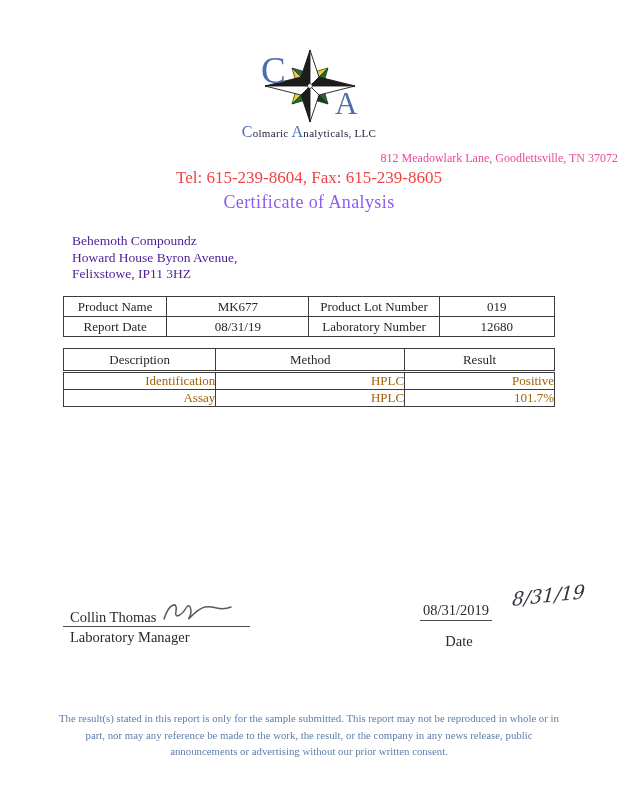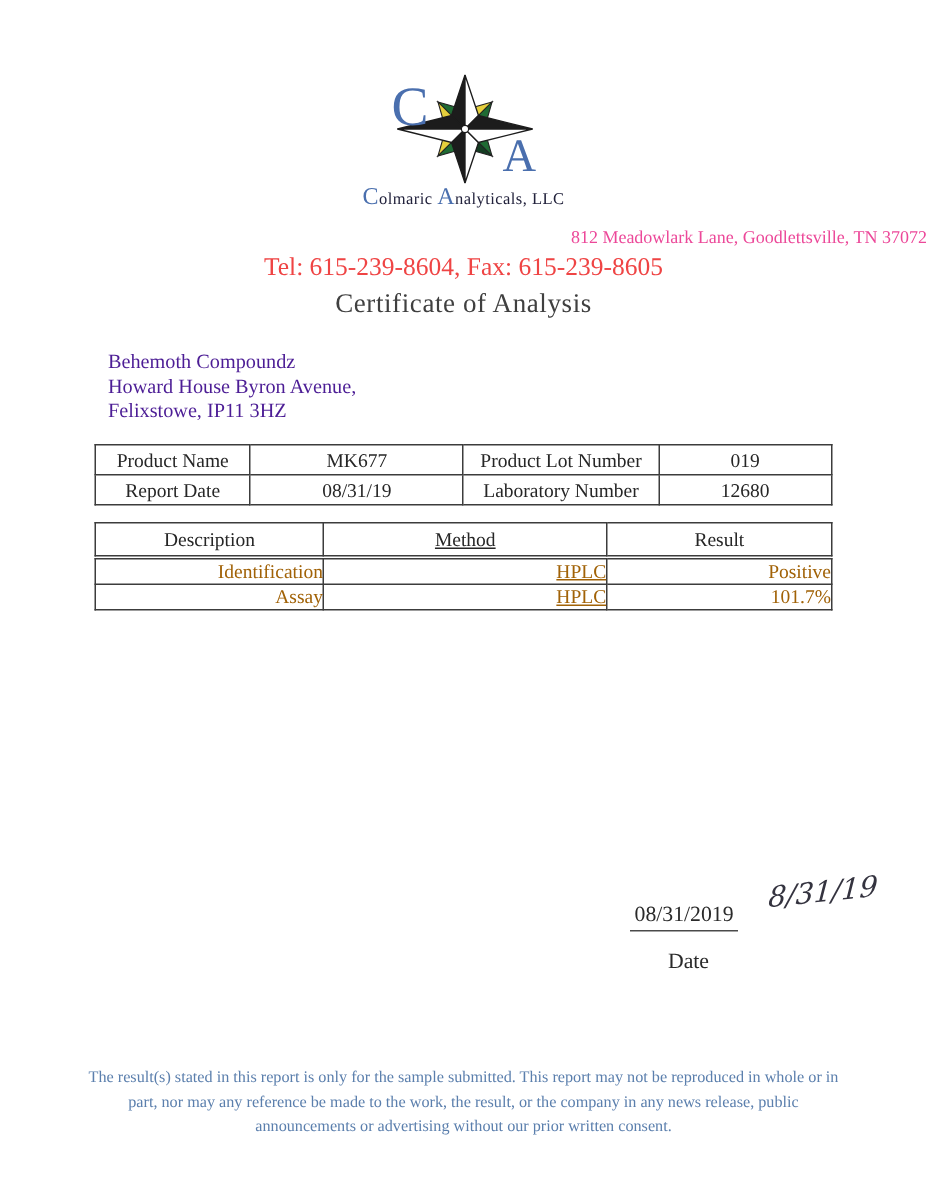--- a/index.html
+++ b/index.html
@@ -18,38 +18,38 @@
     position:absolute;top:123px;left:0;width:100%;
     text-align:center;font-size:11px;color:#22223c;
     letter-spacing:0.3px;
   }
   .cap-init{font-size:16px;color:#4a6fae;}
   
   .addr-line1{position:absolute;top:151px;left:0;width:100%;text-align:right;font-size:12px;color:#ec4899;}
   .addr-line2{position:absolute;top:168px;left:0;width:100%;text-align:center;font-size:17px;color:#ef4444;}
   .doc-title{
     position:absolute;top:192px;left:0;width:100%;
-    text-align:center;font-size:18px;color:#404040;letter-spacing:0.4px;
+    text-align:center;font-size:18px;color:#8b5cf6;letter-spacing:0.4px;
   }
   
   .recipient{position:absolute;left:72px;top:233px;font-size:13.5px;line-height:16.5px;color:#4c1d95;}
   
   table{border-collapse:collapse;table-layout:fixed;}
   .info-table{position:absolute;left:63px;top:296px;width:492px;font-size:13px;}
   .info-table td{border:1.2px solid #3c3c3c;text-align:center;height:19px;padding:0;color:#262626;}
   .info-table td:nth-child(1){width:21%;}
   .info-table td:nth-child(2){width:29%;}
   .info-table td:nth-child(3){width:26.5%;}
   .info-table td:nth-child(4){width:23.5%;}
   .results-head{position:absolute;left:63px;top:348px;width:492px;font-size:13px;}
   .results-head td{border:1.2px solid #3c3c3c;text-align:center;height:21px;padding:0;color:#262626;}
   .results-body{position:absolute;left:63px;top:372px;width:492px;font-size:13px;}
   .results-body td{border:1.2px solid #3c3c3c;text-align:right;height:15px;padding:0;color:#a16207;}
   .col-desc{width:31%;}
-  .col-method{width:38.5%;text-decoration:underline;}
+  .col-method{width:38.5%;}
   .col-result{width:30.5%;}
   
   .sig-left{position:absolute;left:63px;top:597px;}
   .sig-name-line{
     width:180px;border-bottom:1.5px solid #4a4a4a;
     display:flex;align-items:flex-end;height:29px;padding-left:7px;
     font-size:14.5px;color:#2a2a2a;
   }
   .sig-scribble{margin-left:5px;margin-bottom:1px;}
   .sig-role{font-size:14.5px;padding-left:7px;margin-top:2px;color:#2a2a2a;}
@@ -160,20 +160,29 @@
         <td class="col-result">Positive</td>
       </tr>
       <tr>
         <td class="col-desc">Assay</td>
         <td class="col-method">HPLC</td>
         <td class="col-result">101.7%</td>
       </tr>
     </tbody>
   </table>
 
+  <div class="sig-left">
+    <div class="sig-name-line">
+      <span>Collin Thomas</span>
+      <svg class="sig-scribble" width="78" height="26" viewBox="0 0 78 26">
+        <path d="M3,20 C8,4 17,2 15,12 C13,21 21,16 25,9 C29,2 32,13 28,19 C26,23 35,10 44,8 C54,6 58,13 70,8" fill="none" stroke="#5a5a60" stroke-width="1.5" stroke-linecap="round"></path>
+      </svg>
+    </div>
+    <div class="sig-role">Laboratory Manager</div>
+  </div>
 
   <div class="sig-right">
     <span class="date-typed">08/31/2019</span>
     <span class="date-hand">8/31/19</span>
     <div class="date-label">Date</div>
   </div>
 
   <div class="footer-disclaimer">The result(s) stated in this report is only for the sample submitted. This report may not be reproduced in whole or in part, nor may any reference be made to the work, the result, or the company in any news release, public announcements or advertising without our prior written consent.</div>
 
 </div>

